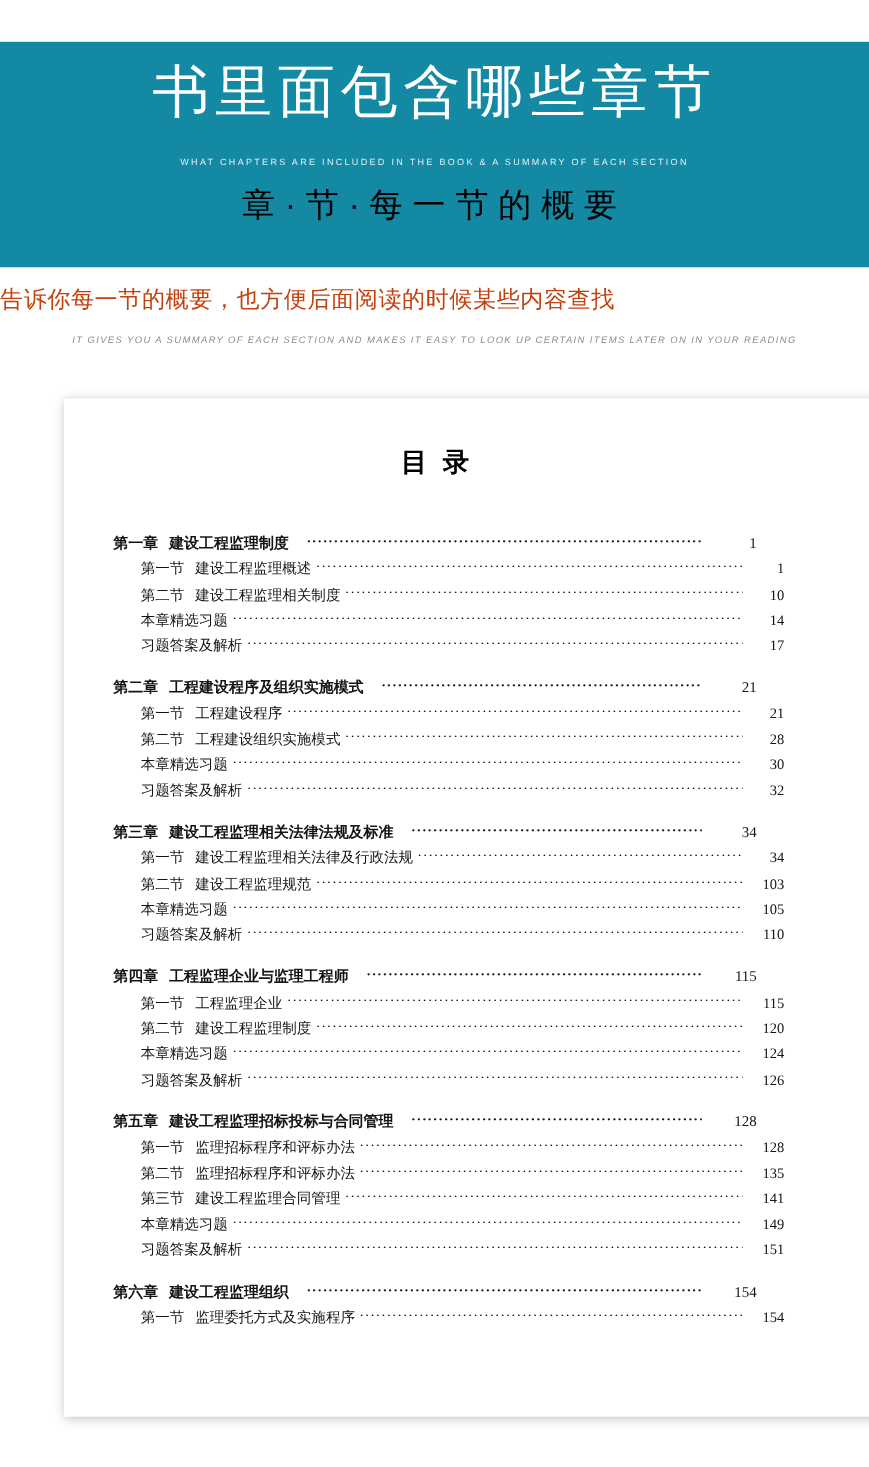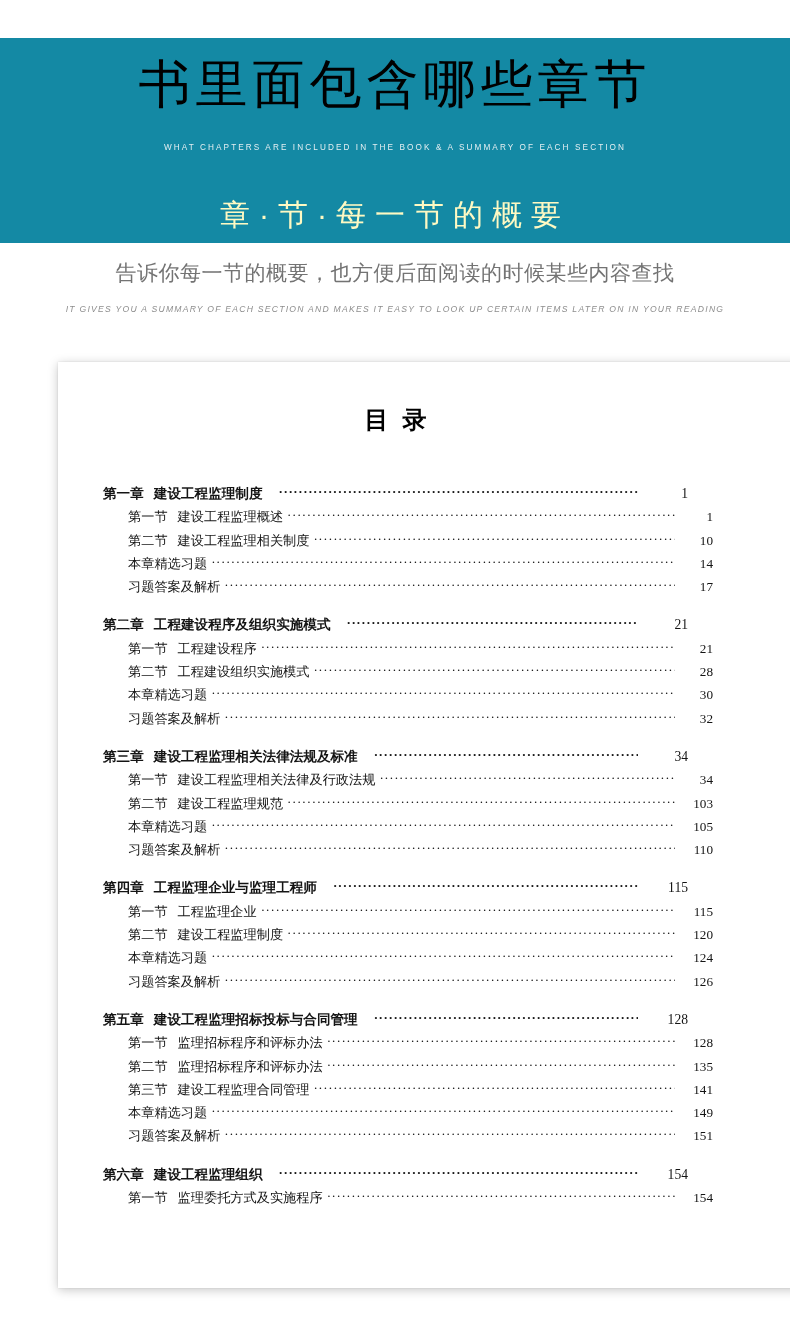--- a/index.html
+++ b/index.html
@@ -24,21 +24,21 @@
     height: 205px;
     background: #1489a4;
     overflow: hidden;
   }
   .banner-title {
     position: absolute;
     left: 0;
     top: 16px;
     width: 790px;
     text-align: center;
-    color: #000000;
+    color: #ffffff;
     font-family: "Liberation Serif", "DejaVu Serif", serif;
     font-size: 52px;
     line-height: 62px;
     letter-spacing: 5px;
     font-weight: 400;
     white-space: nowrap;
   }
   .banner-eng {
     position: absolute;
     left: 0;
@@ -50,37 +50,36 @@
     letter-spacing: 2.1px;
     line-height: 12px;
     white-space: nowrap;
   }
   .banner-sub {
     position: absolute;
     left: 0;
     top: 125px;
     width: 790px;
     text-align: center;
-    color: #fef9c3;
+    color: #000000;
     font-size: 30px;
     line-height: 48px;
     letter-spacing: 9px;
     font-weight: 300;
     white-space: nowrap;
-    margin-top: 28px;
   }
 
   
   .lead {
     position: absolute;
     left: 0;
     top: 258px;
     width: 790px;
-    text-align: center;
-    color: #737373;
+    text-align: left;
+    color: #c2410c;
     font-size: 21px;
     line-height: 30px;
     letter-spacing: 0.5px;
     white-space: nowrap;
   }
   .lead-eng {
     position: absolute;
     left: 0;
     top: 303px;
     width: 790px;

